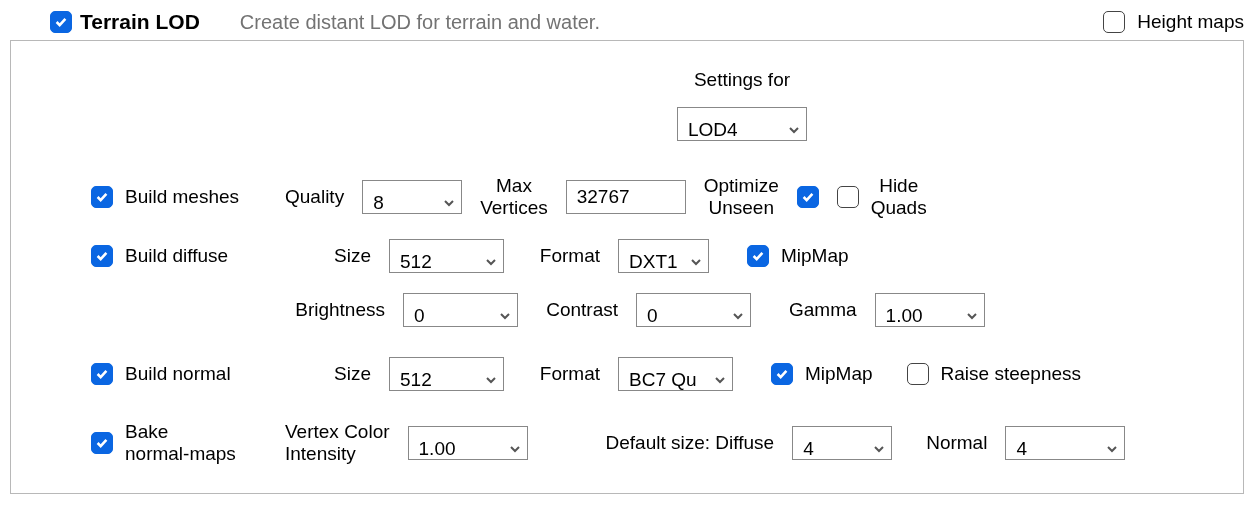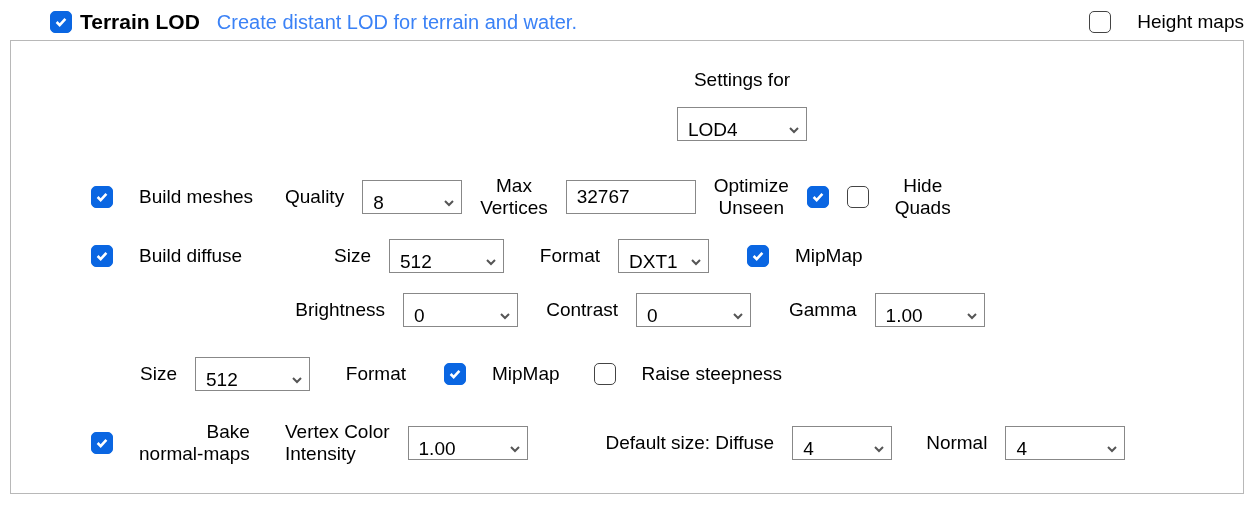--- a/index.html
+++ b/index.html
@@ -19,23 +19,23 @@
 }
 .title-cb {
   display: flex;
   align-items: center;
   gap: 8px;
   font-weight: 700;
   font-size: 21px;
   padding-left: 40px;
 }
 .subtitle {
-  margin-left: 17px;
+  margin-left: 40px;
   font-size: 20px;
-  color: #3b82f6;
+  color: #737373;
 }
 .header-spacer { flex: 1; }
 .checkbox {
   width: 22px;
   height: 22px;
   border: 1.5px solid #444;
   border-radius: 5px;
   display: inline-flex;
   align-items: center;
   justify-content: center;
@@ -44,21 +44,21 @@
 }
 .checkbox.checked {
   background: #0a66e2;
   border-color: #0a66e2;
 }
 .checkbox.checked svg { display: block; }
 .checkbox svg { display: none; width: 14px; height: 14px; stroke: #fff; stroke-width: 3; fill: none; }
 .cb-wrap {
   display: flex;
   align-items: center;
-  gap: 26px;
+  gap: 12px;
 }
 .panel {
   border: 1px solid #b8b8b8;
   padding: 28px 24px 28px 24px;
   margin-top: 6px;
 }
 .row {
   display: flex;
   align-items: center;
   gap: 18px;
@@ -142,21 +142,21 @@
     <span class="select" style="width:100px">
       <span>8</span>
       <span class="chev"><svg viewBox="0 0 12 12">
             <polyline points="2,4 6,8 10,4"></polyline>
           </svg></span>
     </span>
     <div class="lbl2">
       <div>Max</div>
       <div>Vertices</div>
     </div>
-    <span class="input" style="width:130px">
+    <span class="input" style="width:120px">
       <span>32767</span>
     </span>
     <div class="lbl2">
       <div>Optimize</div>
       <div>Unseen</div>
     </div>
     <div class="cb-wrap">
       <span class="checkbox checked">
         <svg viewBox="0 0 16 16">
             <polyline points="3,8 6.5,11.5 13,4.5"></polyline>
@@ -226,28 +226,42 @@
     <span class="lbl" style="margin-left:20px">Gamma</span>
     <span class="select" style="width:110px">
       <span>1.00</span>
       <span class="chev"><svg viewBox="0 0 12 12">
             <polyline points="2,4 6,8 10,4"></polyline>
           </svg></span>
     </span>
   </div>
 
   <div class="row indent-left" style="margin-top:30px">
+    <div class="cb-wrap first-col">
+      <span class="checkbox checked">
+        <svg viewBox="0 0 16 16">
+            <polyline points="3,8 6.5,11.5 13,4.5"></polyline>
+          </svg>
+      </span>
+      <span class="lbl">Build normal</span>
+    </div>
     <span class="lbl" style="width:86px; text-align:right">Size</span>
     <span class="select" style="width:115px">
       <span>512</span>
       <span class="chev"><svg viewBox="0 0 12 12">
             <polyline points="2,4 6,8 10,4"></polyline>
           </svg></span>
     </span>
     <span class="lbl" style="width:78px; text-align:right">Format</span>
+    <span class="select" style="width:115px">
+      <span>BC7 Qu</span>
+      <span class="chev"><svg viewBox="0 0 12 12">
+            <polyline points="2,4 6,8 10,4"></polyline>
+          </svg></span>
+    </span>
     <div class="cb-wrap" style="margin-left:20px">
       <span class="checkbox checked">
         <svg viewBox="0 0 16 16">
             <polyline points="3,8 6.5,11.5 13,4.5"></polyline>
           </svg>
       </span>
       <span class="lbl">MipMap</span>
     </div>
     <div class="cb-wrap" style="margin-left:16px">
       <span class="checkbox">
@@ -257,21 +271,21 @@
     </div>
   </div>
 
   <div class="row indent-left" style="margin-top:30px; margin-bottom:0">
     <div class="cb-wrap first-col">
       <span class="checkbox checked">
         <svg viewBox="0 0 16 16">
             <polyline points="3,8 6.5,11.5 13,4.5"></polyline>
           </svg>
       </span>
-      <div class="lbl2" style="text-align:right">
+      <div class="lbl2" style="text-align:left">
         <div>Bake</div>
         <div>normal-maps</div>
       </div>
     </div>
     <div class="lbl2" style="text-align:left">
       <div>Vertex Color</div>
       <div>Intensity</div>
     </div>
     <span class="select" style="width:120px">
       <span>1.00</span>

